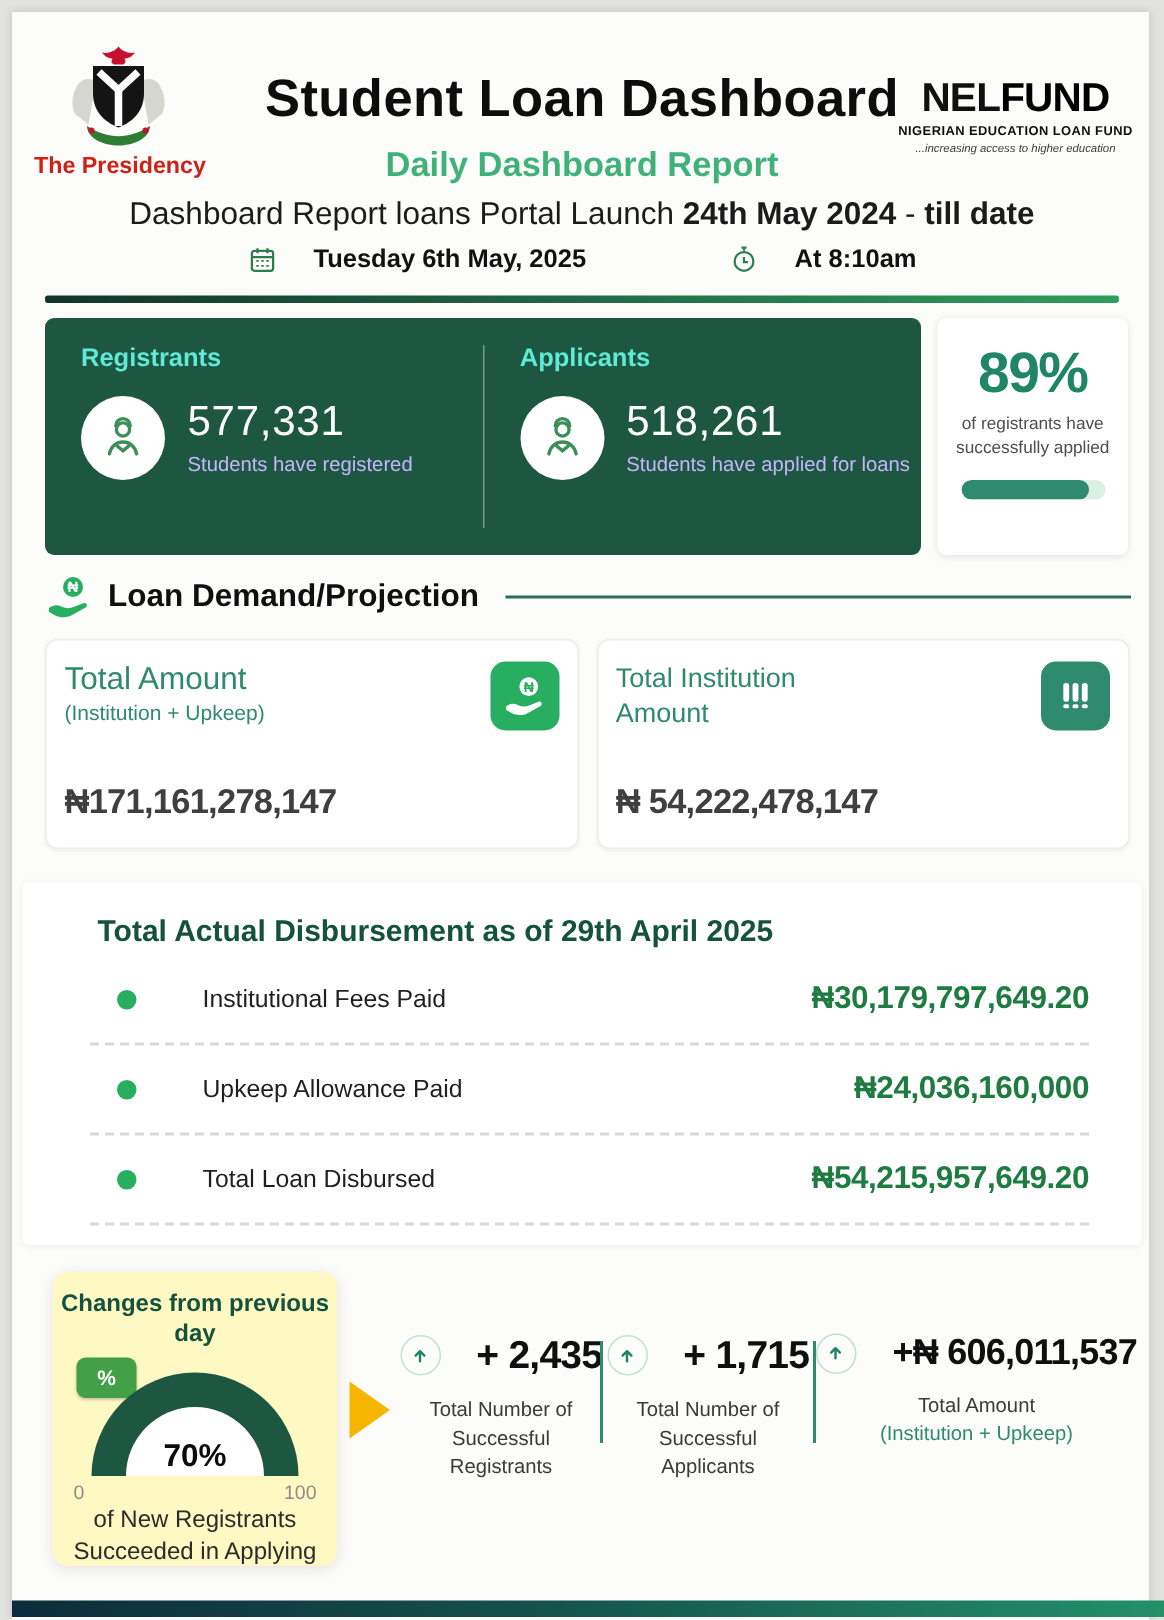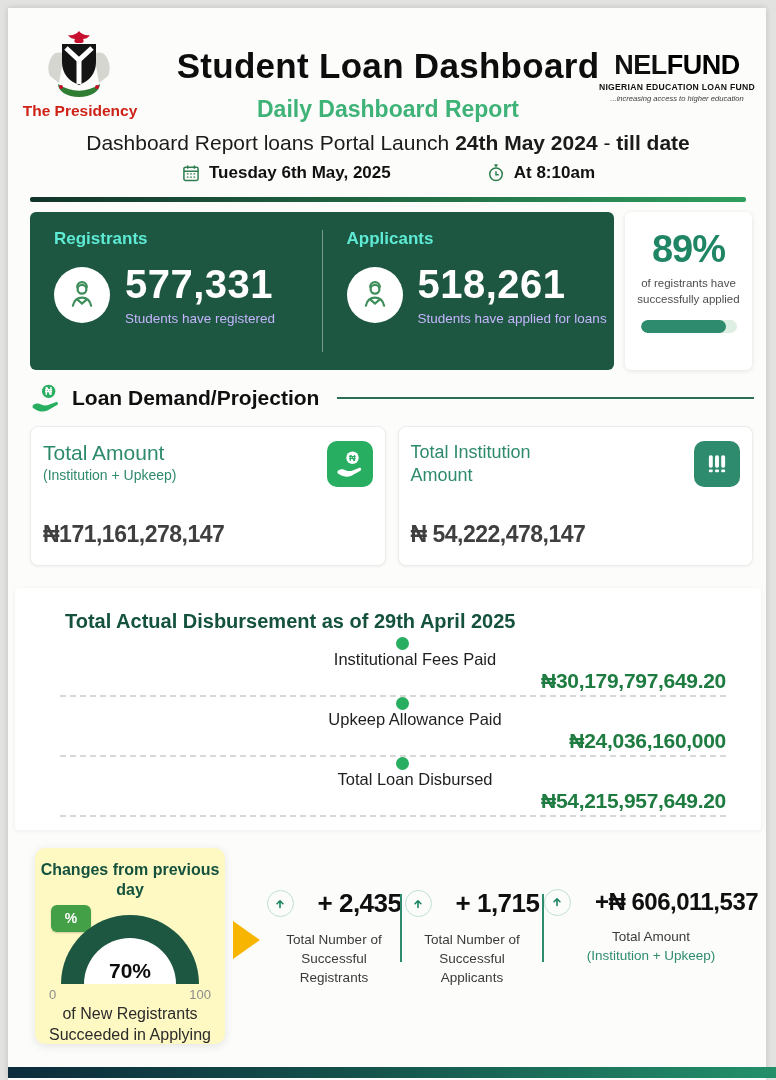--- a/index.html
+++ b/index.html
@@ -23,34 +23,34 @@
   .logo { position:absolute; right:20px; top:52px; width:158px; text-align:center; }
   .logo-main { font-size:27px; font-weight:800; letter-spacing:-.5px; color:#101010; line-height:1; }
   .logo-main .fund { color:#000000; }
   .logo-sub { font-size:8.6px; font-weight:700; color:#101010; letter-spacing:.3px; margin-top:3px; }
   .logo-tag { font-size:7.6px; font-style:italic; color:#3c3c3c; margin-top:2px; }
   .report-line { position:absolute; left:0; right:0; top:131px; text-align:center;
     font-size:21px; color:#1b1b1b; }
   .report-line b { font-weight:800; }
   .meta-row { position:absolute; left:0; right:0; top:163px; display:flex;
     justify-content:center; gap:95px; align-items:center; }
-  .meta-item { display:flex; align-items:center; gap:8px; font-size:17px; font-weight:700; color:#111; }
+  .meta-item { display:flex; align-items:center; gap:24px; font-size:17px; font-weight:700; color:#111; }
   .hdr-divider { position:absolute; left:30px; right:30px; top:197px; height:5px;
     background:linear-gradient(90deg,#12342a,#2f9e5e); border-radius:2px; }
 
   
   .summary-panel { position:absolute; left:30px; top:212px; width:584px; height:158px;
     background:#1d5741; border-radius:6px; display:flex; }
   .sum-col { flex:1; padding:17px 0 0 24px; position:relative; }
   .sum-divider { width:1px; background:rgba(255,255,255,.4); margin:18px 0; }
   .sum-label { font-size:17px; font-weight:700; color:#5eead4; }
   .num-row { display:flex; align-items:center; gap:15px; margin-top:15px; }
   .icon-circle { width:56px; height:56px; border-radius:50%; background:#fff;
     display:flex; align-items:center; justify-content:center; flex:none; }
-  .big-num { font-size:40px; font-weight:700; color:#fff; letter-spacing:.5px; line-height:1; }
+  .big-num { font-size:28px; font-weight:400; color:#fff; letter-spacing:.5px; line-height:1; }
   .sum-caption { font-size:13.5px; color:#c4b5fd; margin-top:7px; }
   .rate-card { position:absolute; left:625px; top:212px; width:127px; height:158px;
     background:#fff; border-radius:6px; box-shadow:0 1px 5px rgba(0,0,0,.10);
     text-align:center; padding-top:16px; }
   .rate-value { font-size:38px; font-weight:800; color:#1f8565; letter-spacing:-1px; }
   .rate-caption { font-size:11.5px; color:#4e4e4e; line-height:1.35; margin-top:5px; padding:0 6px; }
   .progress { width:96px; height:13px; background:#dcefe2; border-radius:7px; margin:13px auto 0; overflow:hidden; }
   .progress-fill { height:100%; background:#2e8b6e; border-radius:7px; }
 
   
@@ -70,21 +70,21 @@
     border-radius:10px; display:flex; align-items:center; justify-content:center; }
   .ci-1 { background:#27ae60; } .ci-2 { background:#2e8b6e; } .ci-3 { background:#155d44; }
   .card-value { position:absolute; left:12px; bottom:17px; font-size:23px; font-weight:800;
     color:#3f3f3f; letter-spacing:-.5px; white-space:nowrap; }
 
   
   .disb { position:absolute; left:15px; top:588px; width:746px; height:242px;
     background:#fff; border-radius:4px; box-shadow:0 1px 5px rgba(0,0,0,.06); }
   .disb-title { margin:22px 0 4px 50px; font-size:20px; font-weight:800; color:#14523e; }
   .disb-rows { margin:0 35px 0 45px; }
-  .disb-row { display:flex; align-items:center; height:60px; border-bottom:2px dashed #d8d8d6;flex-direction:column; }
+  .disb-row { display:flex; align-items:center; height:60px; border-bottom:2px dashed #d8d8d6; }
   .bullet { width:13px; height:13px; border-radius:50%; background:#27ae60; margin-left:18px; flex:none; }
   .disb-label { margin-left:44px; font-size:16.5px; color:#1f1f1f; }
   .disb-value { margin-left:auto; font-size:21px; font-weight:800; color:#1e7c41; letter-spacing:-.3px; }
 
   
   .gauge-card { position:absolute; left:35px; top:848px; width:190px; height:196px;
     background:#fef9c3; border-radius:10px; box-shadow:0 2px 10px rgba(0,0,0,.10);
     text-align:center; padding-top:12px; }
   .gauge-title { font-size:16px; font-weight:800; color:#14523e; line-height:1.25; }
   .gauge-wrap { position:relative; width:150px; height:70px; margin:14px auto 0; }

